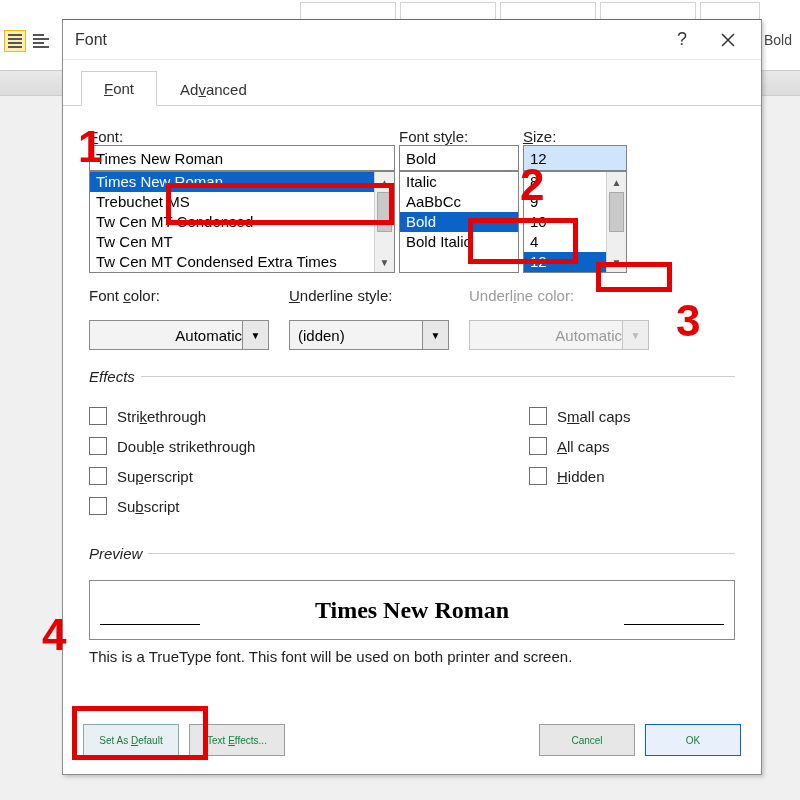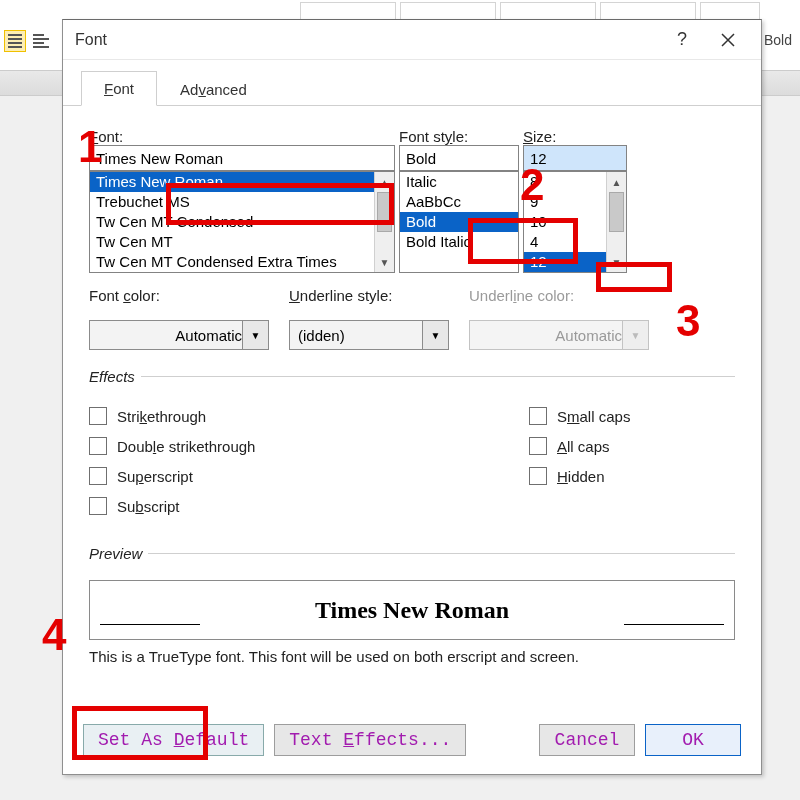--- a/index.html
+++ b/index.html
@@ -169,21 +169,21 @@
   .desc { margin-top: 8px; color:#222; font-size:15px; }
 
   .btnbar {
     display:flex; gap:10px; padding: 10px 20px 18px 20px;
     align-items:center;
   }
   .btnbar .spacer { flex:1; }
   button.dlg {
     height: 32px; min-width: 96px; padding: 0 14px;
     background: #e7e7e7; border:1px solid #9d9d9d;
-    font-family: Liberation Mono, monospace; font-size:18px; color:#a21caf; cursor:pointer;
+    font-family: Liberation Sans, sans-serif; font-size:10px; color:#15803d; cursor:pointer;
   }
   button.dlg.primary { border:1.5px solid #0a63c7; background:#e8f0fb; }
   button.dlg.default { background:#e9f0f3; border:1px solid #8aa; }
 
   
   .anno-box { position:absolute; border:5px solid #e40000; pointer-events:none; }
   .anno-num { position:absolute; color:#e40000; font-weight:900; font-size:44px; pointer-events:none; font-family: Arial, sans-serif; }
 </style>
 </head>
 <body>
@@ -350,21 +350,21 @@
       </div>
     </fieldset>
 
     <fieldset>
       <legend>Preview</legend>
       <div class="preview-box">
         <div class="uline ul-left"></div>
         <span>Times New Roman</span>
         <div class="uline ul-right"></div>
       </div>
-      <div class="desc">This is a TrueType font. This font will be used on both erscript and screen.</div>
+      <div class="desc">This is a TrueType font. This font will be used on both printer and screen.</div>
     </fieldset>
 
   </div>
 
   <div class="btnbar">
     <button class="dlg default">Set As <span style="text-decoration:underline">D</span>efault</button>
     <button class="dlg">Text <span style="text-decoration:underline">E</span>ffects...</button>
     <div class="spacer"></div>
     <button class="dlg">Cancel</button>
     <button class="dlg primary">OK</button>

